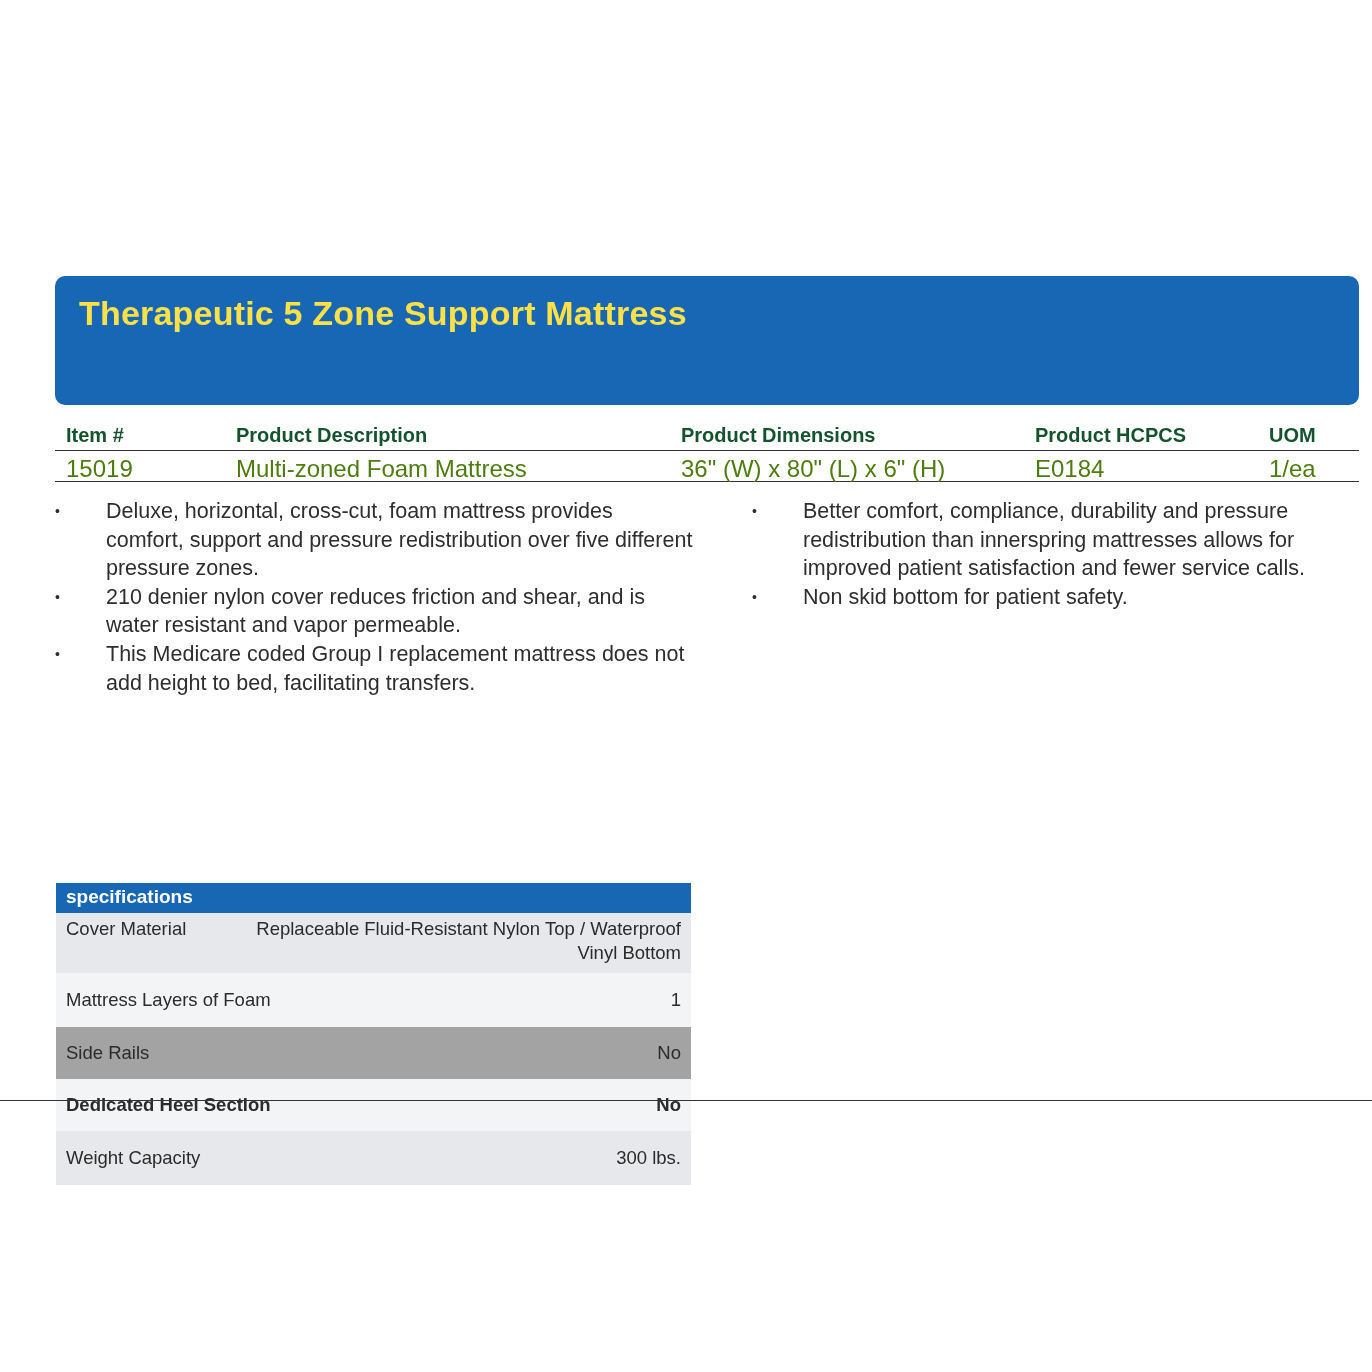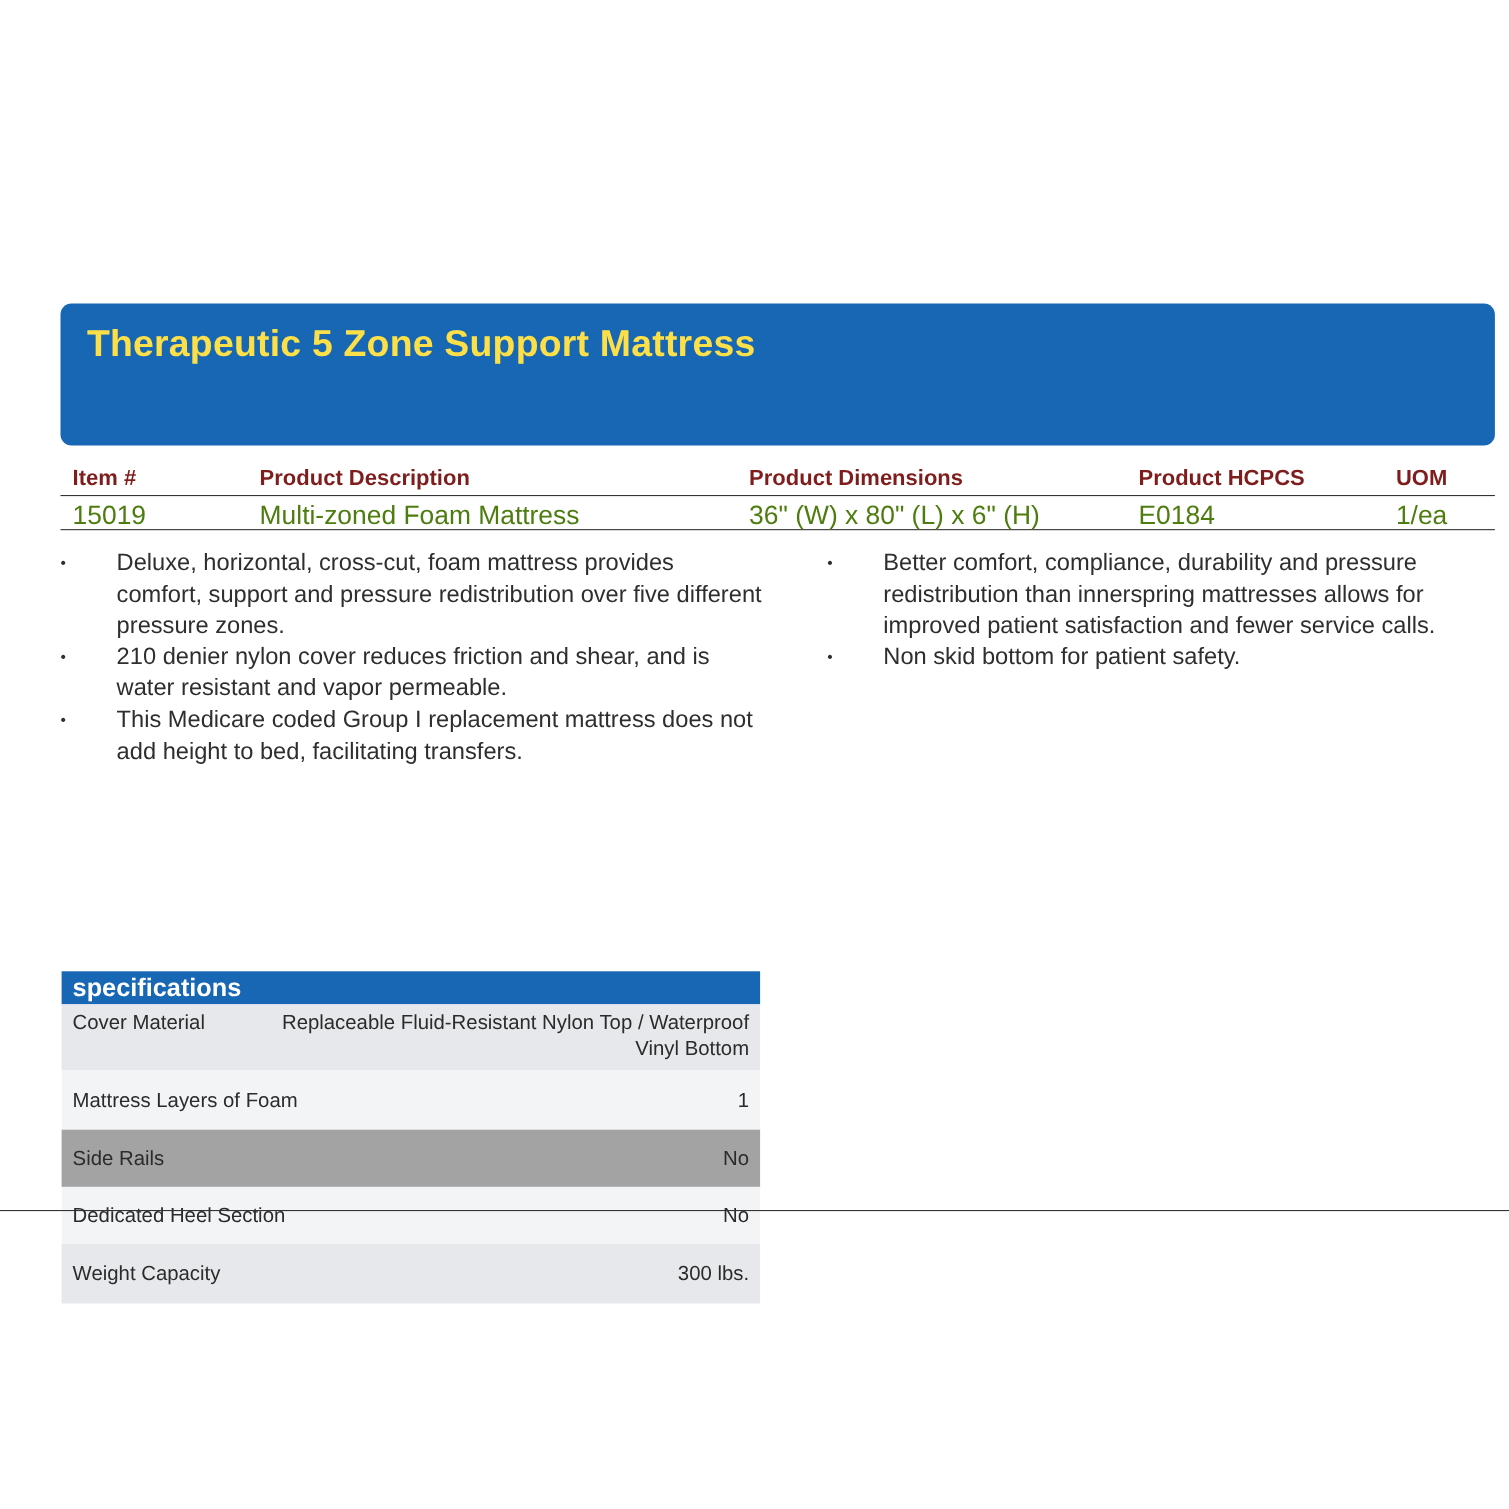--- a/index.html
+++ b/index.html
@@ -6,31 +6,31 @@
   body { width:1372px; height:1372px; background:#ffffff; position:relative; overflow:hidden;
          font-family:"Liberation Sans", sans-serif; color:#2b2b2b; }
   .banner { position:absolute; left:55px; top:276px; width:1304px; height:129px; background:#1767b5;
             border-radius:10px; }
   .banner h1 { margin:0; position:absolute; left:24px; top:18px; color:#fde047; font-size:34px; font-weight:bold; letter-spacing:0.2px; }
   .ptable { position:absolute; left:55px; top:420px; width:1304px; }
   .prow { position:relative; height:30px; }
   .prow.head { border-bottom:1.5px solid #333; }
   .prow.body { border-bottom:1.5px solid #333; }
   .prow span { position:absolute; top:4px; white-space:nowrap; }
-  .prow.head span { color:#7f1d1d; font-weight:bold; font-size:20px; }
+  .prow.head span { color:#14532d; font-weight:bold; font-size:20px; }
   .prow.body span { color:#4d7c0f; font-size:24px; }
   .c0 { left:11px; } .c1 { left:181px; } .c2 { left:598px;margin-left:28px; } .c3 { left:980px; } .c4 { left:1214px; }
   .bullets { position:absolute; top:497px; font-size:21.5px; line-height:28.6px; color:#2e2e2e; }
   .bullets.left { left:55px; width:640px; }
   .bullets.right { left:752px; width:615px; }
   .bullets ul { list-style:none; margin:0; padding:0; }
   .bullets li { position:relative; padding-left:51px; }
   .bullets li .dot { position:absolute; left:0; top:0; font-size:14px; }
   .spec { position:absolute; left:56px; top:883px; width:635px; }
-  .spec .shead { background:#1767b5; color:#fff; font-weight:bold; font-size:23px; height:30px; line-height:28px; padding-left:10px; }
+  .spec .shead { background:#1767b5; color:#fff; font-weight:bold; font-size:19px; height:30px; line-height:28px; padding-left:10px; }
   .srow { position:relative; font-size:18.5px; color:#2b2b2b; padding:11px 10px; }
   .srow .k { position:absolute; left:10px; }
   .srow .v { text-align:right; }
   .bottom-rule { position:absolute; left:0; top:1100px; width:1372px; height:1px; background:#333; }
 </style>
 </head>
 <body>
 
 <div class="banner">
   <h1>Therapeutic 5 Zone Support Mattress</h1>
@@ -75,21 +75,21 @@
     <div class="v" style="padding-left:165px;">Replaceable Fluid-Resistant Nylon Top / Waterproof Vinyl Bottom</div>
   </div>
   <div class="srow" style="background:#f3f4f6;height:32px;line-height:32px;">
     <span class="k">Mattress Layers of Foam</span>
     <div class="v">1</div>
   </div>
   <div class="srow" style="background:#a3a3a3;height:30px;line-height:30px;">
     <span class="k">Side Rails</span>
     <div class="v">No</div>
   </div>
-  <div class="srow" style="background:#f3f4f6;height:30px;line-height:30px;">
+  <div class="srow" style="background:#f3f4f6;height:30px;line-height:30px;font-weight:bold;">
     <span class="k">Dedicated Heel Section</span>
     <div class="v">No</div>
   </div>
   <div class="srow" style="background:#e6e8eb;height:32px;line-height:32px;">
     <span class="k">Weight Capacity</span>
     <div class="v">300 lbs.</div>
   </div>
 </div>
 
 <div class="bottom-rule"></div>

